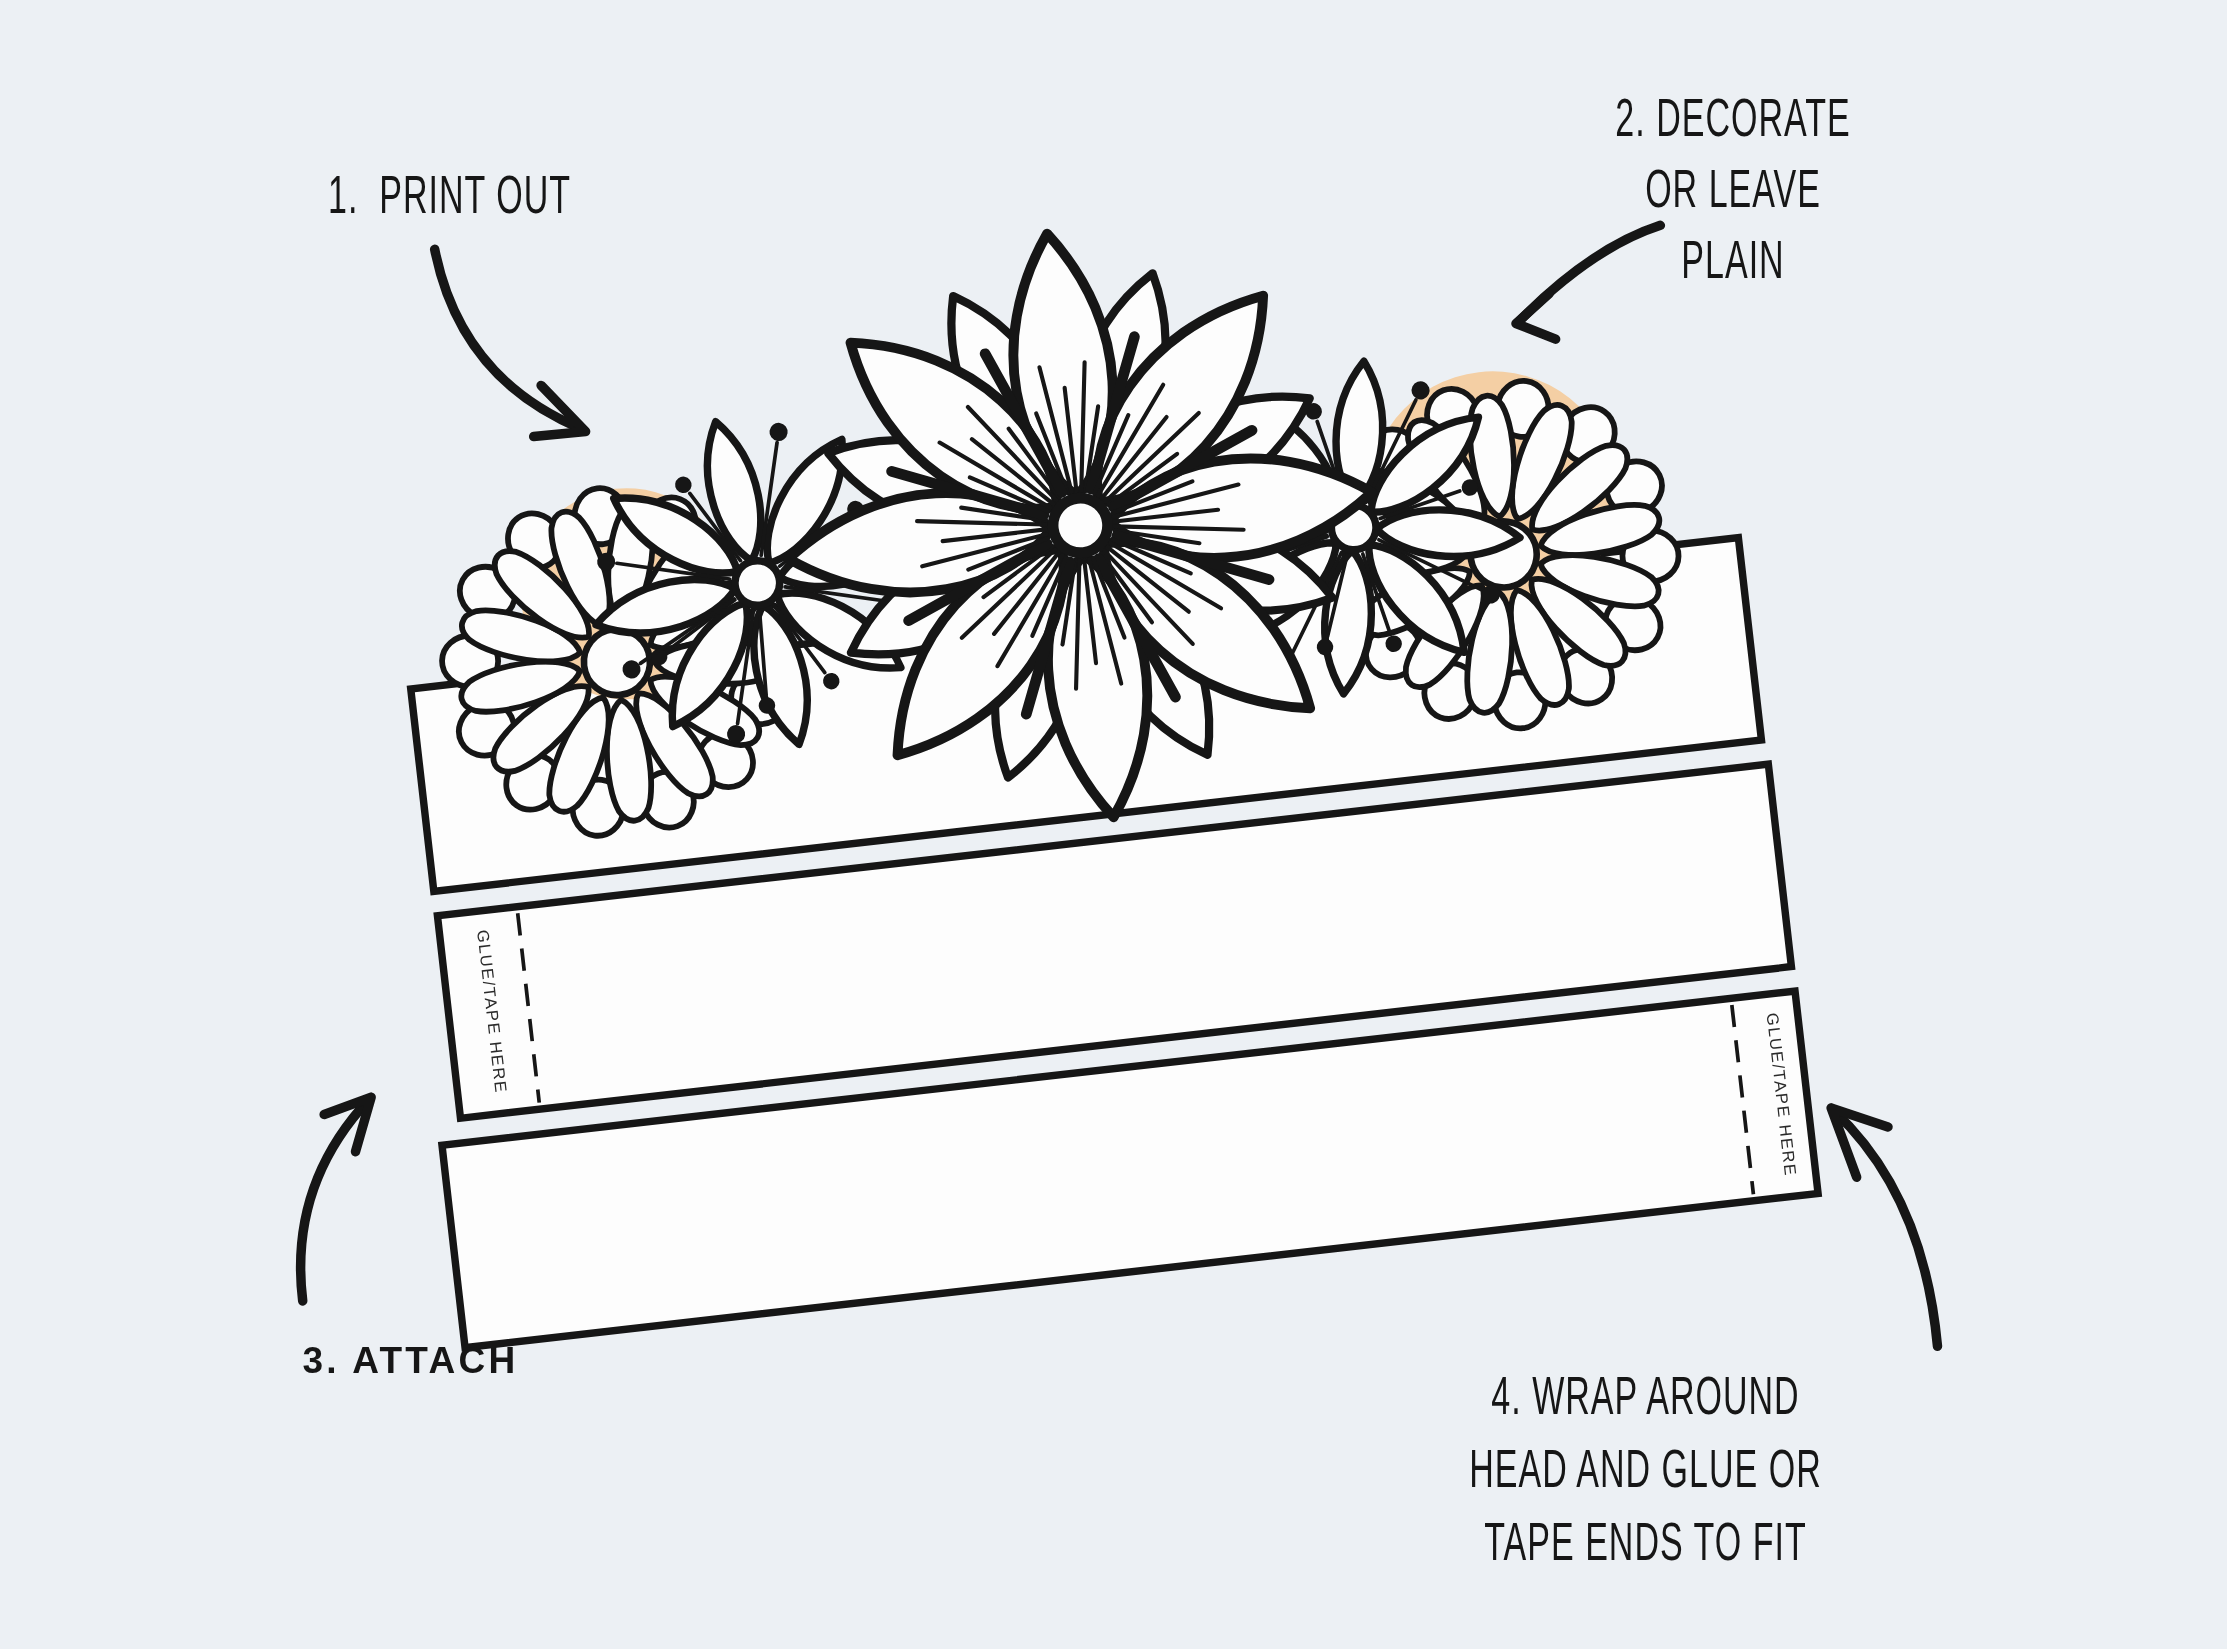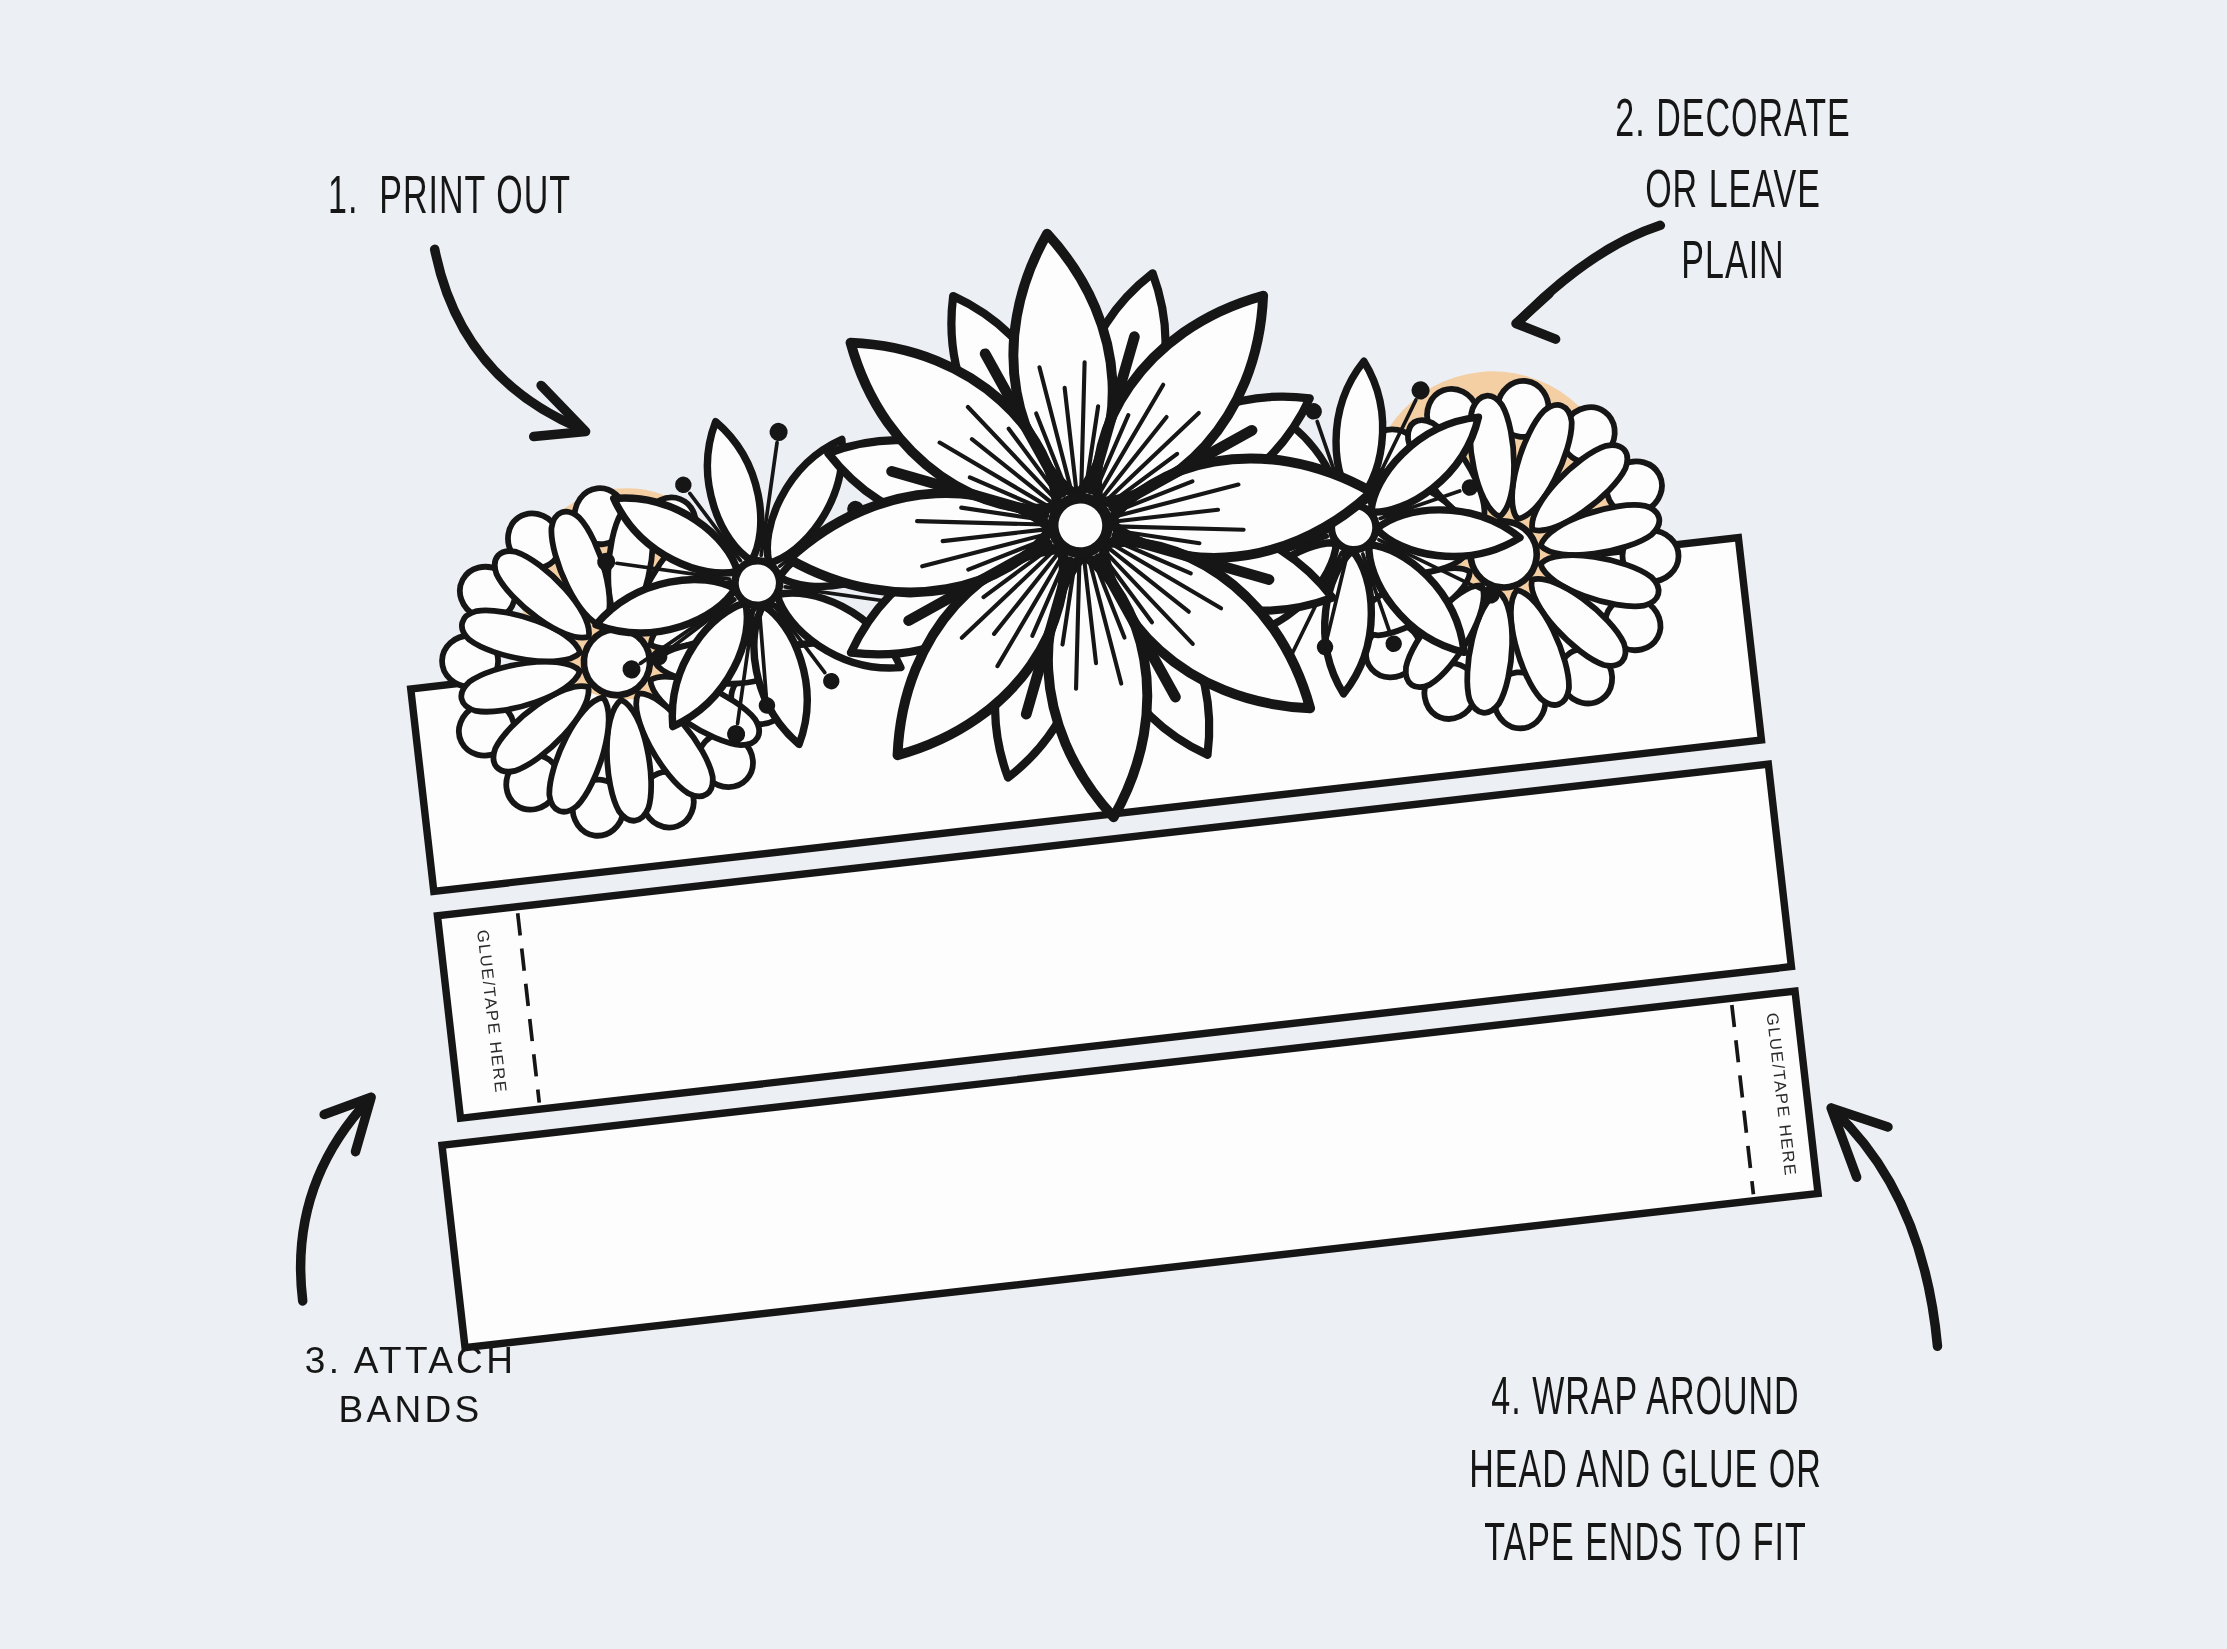--- a/index.html
+++ b/index.html
@@ -31,21 +31,21 @@
   .arrow{fill:none;stroke:var(--ink);stroke-width:11.5px;stroke-linecap:round;stroke-linejoin:round;}
   .peachblob{fill:var(--peach);}
   .glue-label{fill:#2a2a2a;font-family:"Liberation Sans",sans-serif;font-size:20px;letter-spacing:2px;}
 
   
   .step{position:absolute;color:var(--ink);text-align:center;}
   .step .ln{display:block;white-space:pre;}
   .cond{font-size:54px;letter-spacing:1.6px;transform:scaleX(0.63);transform-origin:50% 0;}
   .step1{left:161px;top:157px;width:577px;line-height:74px;}
   .step2{left:1469px;top:82px;width:528px;line-height:71px;}
-  .step3{left:196px;top:1336px;width:429px;font-size:37px;letter-spacing:3.3px;line-height:49px;}
+  .step3{left:196px;top:1336px;width:429px;font-size:37px;letter-spacing:3.3px;line-height:49px;font-weight:bold;}
   .step4{left:1332px;top:1359px;width:627px;line-height:73px;}
 </style>
 </head>
 <body>
 
 <div class="stage">
 
   <svg viewBox="0 0 2700 2000">
     <defs>
       <path id="petal-big" d="M0,-36 C-64,-92 -92,-230 0,-356 C92,-230 64,-92 0,-36 Z"></path>
@@ -215,21 +215,20 @@
   </div>
 
   <div class="step step2 cond">
     <span class="ln">2. DECORATE</span>
     <span class="ln">OR LEAVE</span>
     <span class="ln">PLAIN</span>
   </div>
 
   <div class="step step3">
     <span class="ln">3. ATTACH</span>
-    <span class="ln">BANDS</span>
   </div>
 
   <div class="step step4 cond">
     <span class="ln">4. WRAP AROUND</span>
     <span class="ln">HEAD AND GLUE OR</span>
     <span class="ln">TAPE ENDS TO FIT</span>
   </div>
 
 </div>
 

